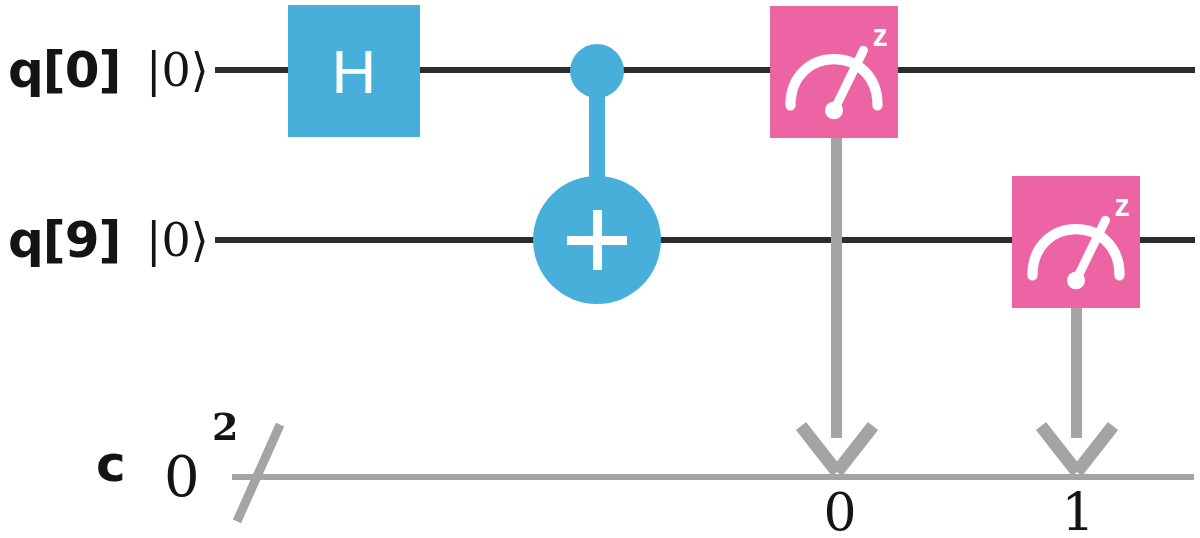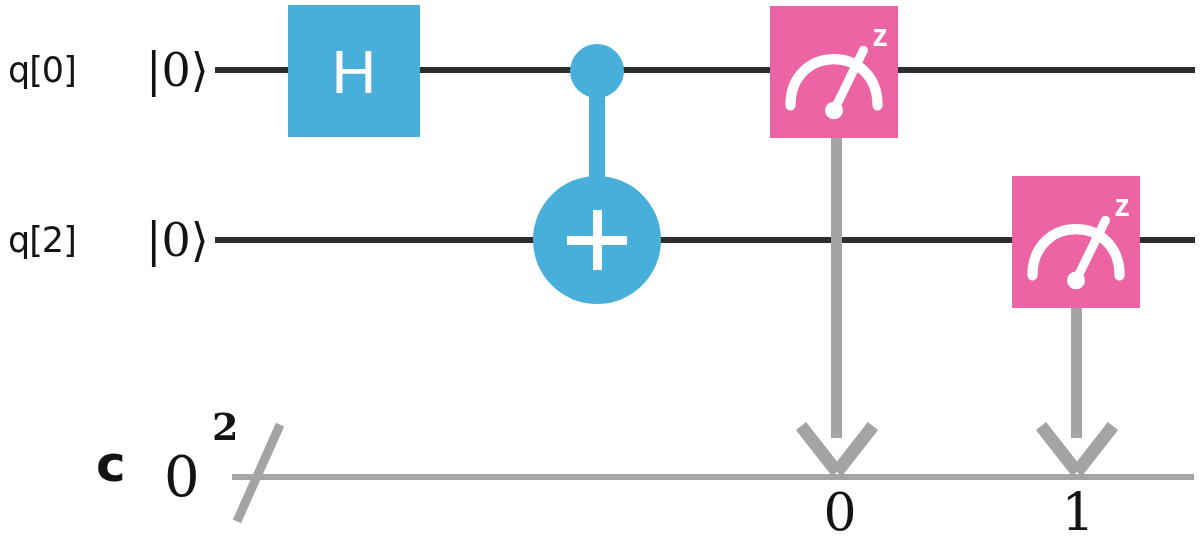--- a/index.html
+++ b/index.html
@@ -12,21 +12,21 @@
   }
   .abs{position:absolute;}
 
   
   .qwire{height:6px;background:var(--quantum-wire);z-index:0;}
   .cwire{height:6px;background:var(--classical-wire);z-index:0;}
 
   
   .qubit-label{
     height:64px;display:flex;align-items:center;
-    font-weight:normal;font-size:35px;color:var(--text);
+    font-weight:bold;font-size:50px;color:var(--text);
     letter-spacing:-1px;z-index:1;
   }
   .ket{
     height:64px;display:flex;align-items:center;
     font-family:"DejaVu Serif","DejaVu Sans",serif;
     font-size:46px;color:var(--text);z-index:1;
   }
 
   
   .hgate{
@@ -92,21 +92,21 @@
 
 <div id="circuit">
 
   <div class="abs qwire" style="left:215px;top:67px;width:980px;"></div>
   <div class="abs qwire" style="left:215px;top:237px;width:980px;"></div>
   <div class="abs cwire" style="left:232px;top:474px;width:962px;"></div>
 
   <div class="abs qubit-label" style="left:8px;top:38px;">q[0]</div>
   <div class="abs ket" style="left:146px;top:38px;">|0⟩</div>
 
-  <div class="abs qubit-label" style="left:8px;top:208px;">q[2]</div>
+  <div class="abs qubit-label" style="left:8px;top:208px;">q[9]</div>
   <div class="abs ket" style="left:146px;top:208px;">|0⟩</div>
 
   <div class="abs hgate" style="left:288px;top:5px;">
     <span>H</span>
   </div>
 
   <div class="abs cnot-bar" style="left:589px;top:70px;height:172px;"></div>
   <div class="abs ctrl-dot" style="left:570px;top:44px;"></div>
   <div class="abs cnot-target" style="left:533px;top:176px;">
     <span>

